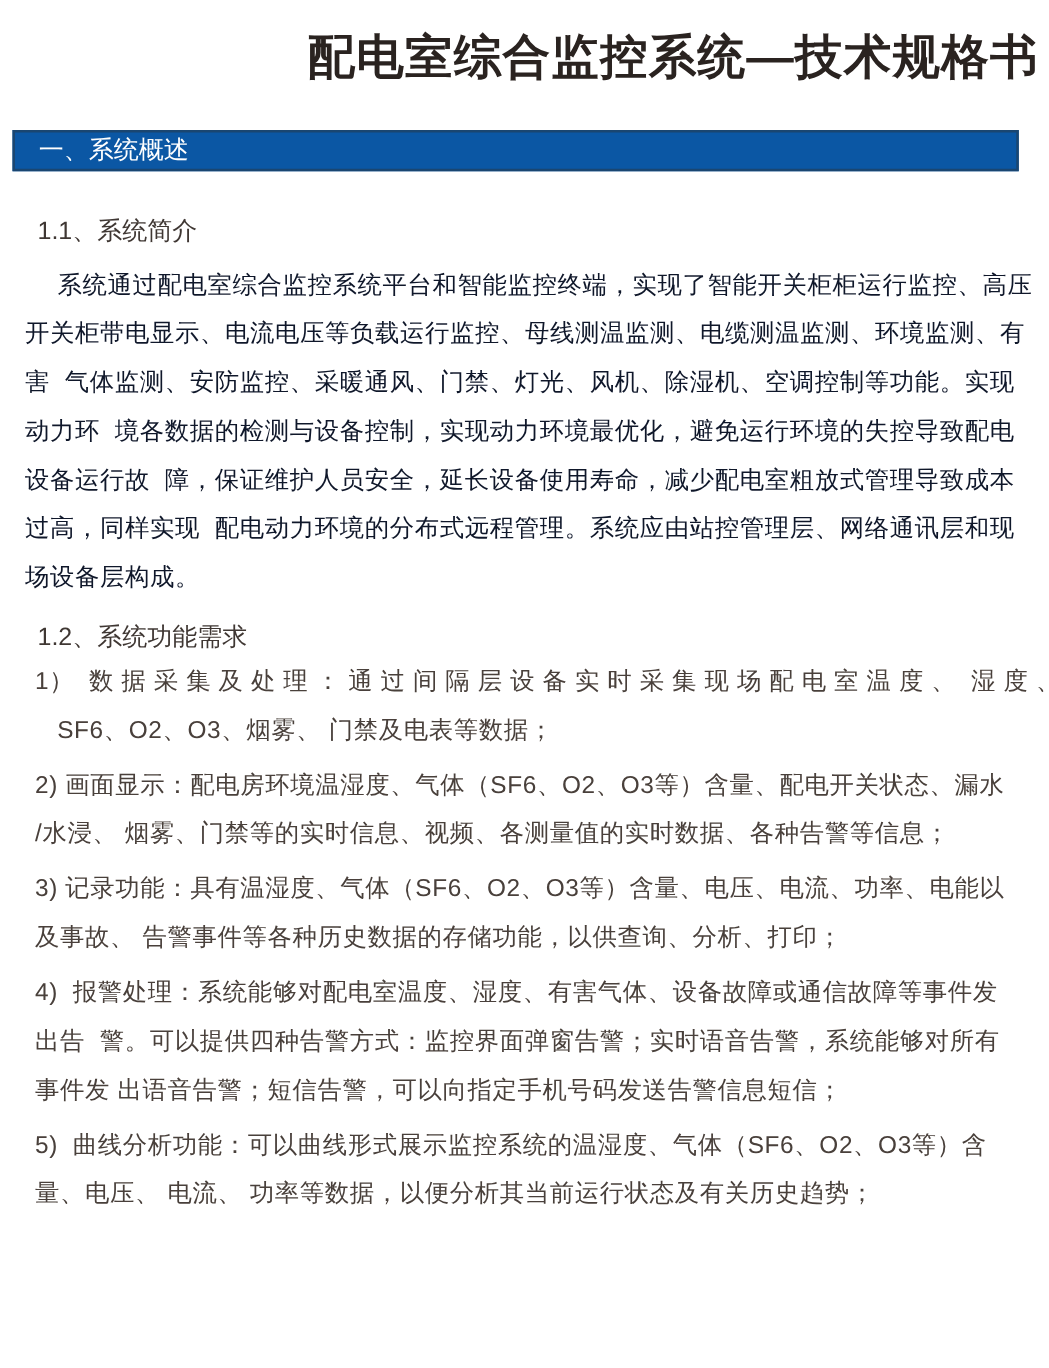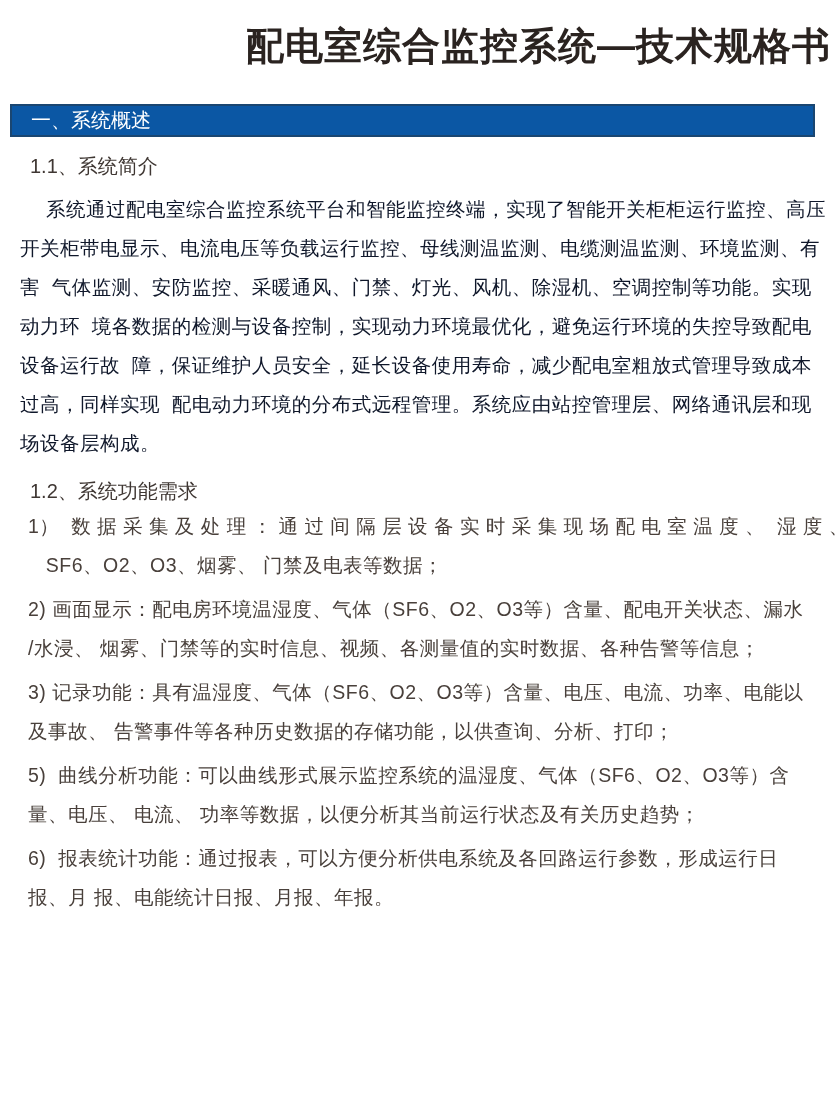--- a/index.html
+++ b/index.html
@@ -28,21 +28,21 @@
     height: 29px;
     background: #0b57a4;
     border: 2px solid #1a4671;
     color: #ffffff;
     font-size: 20px;
     line-height: 29px;
     padding-left: 19px;
     font-weight: 400;
   }
   .subheading {
-    margin: 17px 10px 0 30px;
+    margin: 36px 10px 0 30px;
     font-size: 20px;
     line-height: 24px;
     font-weight: 400;
     color: #3f3733;
   }
   .subheading.second {
     margin-top: 16px;
   }
   .para {
     margin: 12px 0 0 20px;
@@ -86,17 +86,18 @@
 
 <h2 class="subheading second">1.2、系统功能需求</h2>
 
 <div class="items">
   <p class="item">1）  数 据 采 集 及 处 理 ： 通 过 间 隔 层 设 备 实 时 采 集 现 场 配 电 室 温 度 、  湿 度 、
    SF6、O2、O3、烟雾、 门禁及电表等数据；</p>
   <p class="item">2) 画面显示：配电房环境温湿度、气体（SF6、O2、O3等）含量、配电开关状态、漏水
 /水浸、 烟雾、门禁等的实时信息、视频、各测量值的实时数据、各种告警等信息；</p>
   <p class="item">3) 记录功能：具有温湿度、气体（SF6、O2、O3等）含量、电压、电流、功率、电能以
 及事故、 告警事件等各种历史数据的存储功能，以供查询、分析、打印；</p>
+  <p class="item">4)  报警处理：系统能够对配电室温度、湿度、有害气体、设备故障或通信故障等事件发
+出告  警。可以提供四种告警方式：监控界面弹窗告警；实时语音告警，系统能够对所有
+事件发 出语音告警；短信告警，可以向指定手机号码发送告警信息短信；</p>
   <p class="item">5)  曲线分析功能：可以曲线形式展示监控系统的温湿度、气体（SF6、O2、O3等）含
 量、电压、 电流、 功率等数据，以便分析其当前运行状态及有关历史趋势；</p>
-  <p class="item">6)  报表统计功能：通过报表，可以方便分析供电系统及各回路运行参数，形成运行日
-报、月 报、电能统计日报、月报、年报。</p>
 </div>
 
 </body></html>

